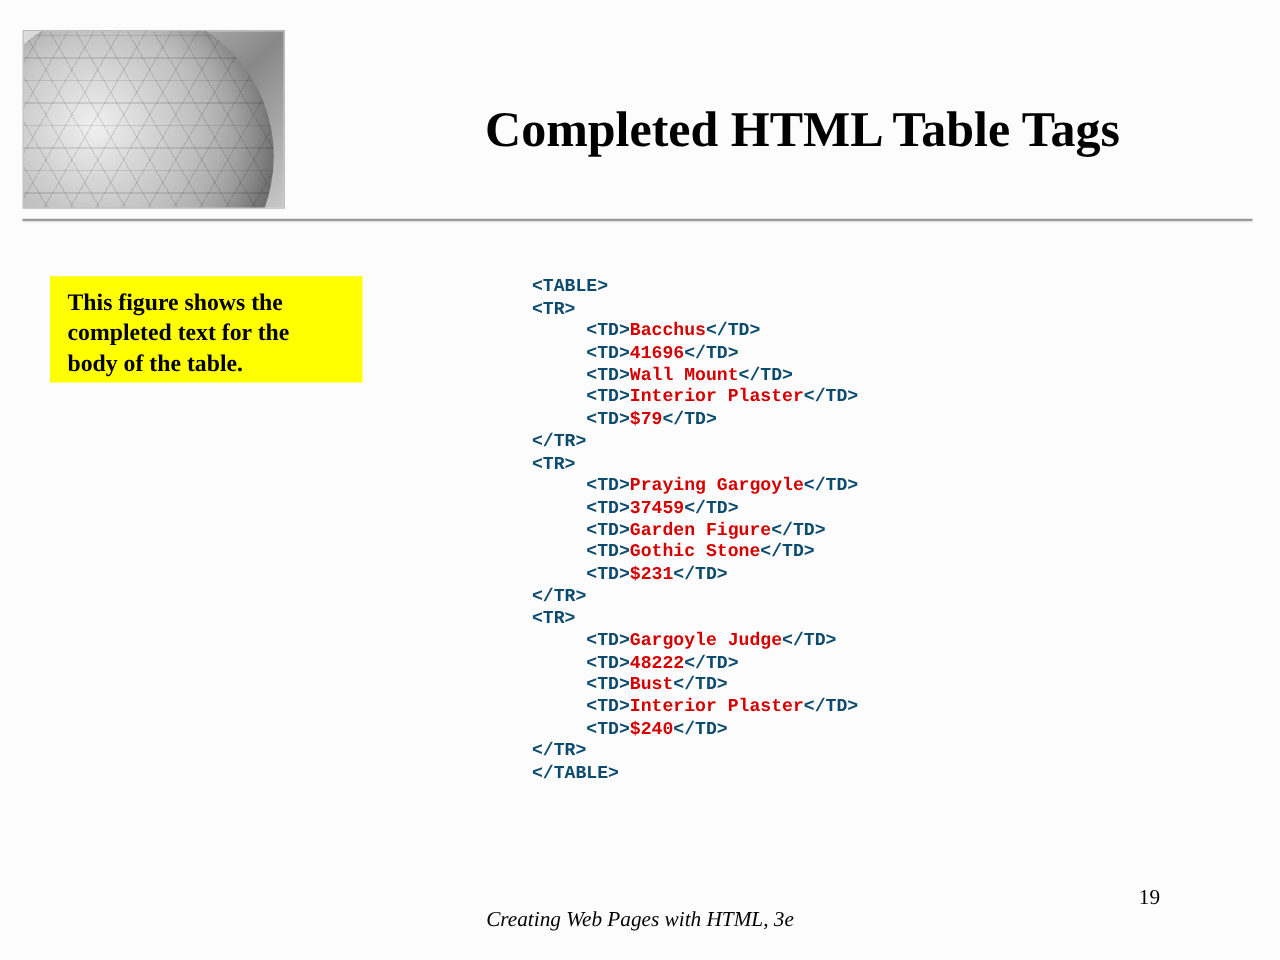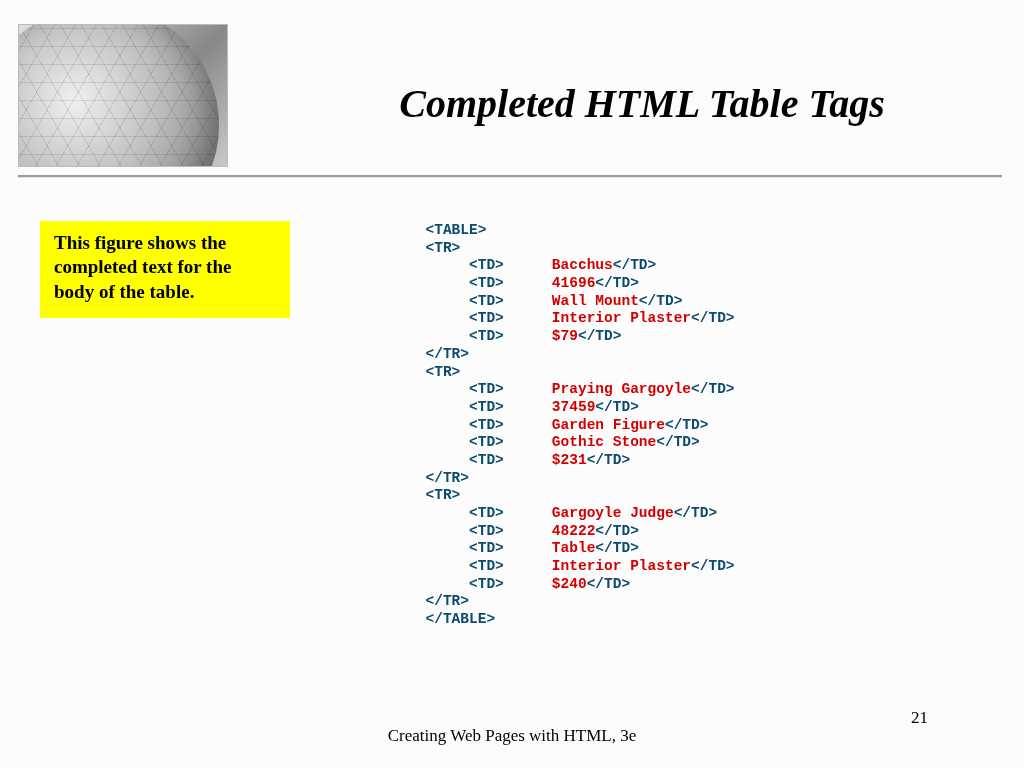--- a/index.html
+++ b/index.html
@@ -7,21 +7,20 @@
     width: 1024px;
     height: 768px;
     background: #fcfcfd;
     font-family: "Times New Roman", Times, serif;
     position: relative;
     overflow: hidden;
   }
   .header-area {
     position: relative;
     height: 213px;
-    font-style: italic;
   }
   .header-img {
     position: absolute;
     top: 24px;
     left: 18px;
     width: 210px;
     height: 143px;
     background: linear-gradient(135deg, #dedede 0%, #a8a8a8 40%, #888 60%, #c8c8c8 100%);
     border: 1px solid #bbb;
     overflow: hidden;
@@ -68,50 +67,50 @@
     height: 0;
     border-top: 2px solid #9a9a9a;
     border-bottom: 1px solid #e6e6e6;
   }
   .callout {
     position: absolute;
     top: 221px;
     left: 40px;
     width: 250px;
     background: #ffff00;
-    padding: 10px 14px 14px 14px;
+    padding: 10px 14px 2px 14px;
     font-size: 19px;
     font-weight: bold;
     color: #000;
     line-height: 1.28;
   }
   .callout p + p { margin-top: 20px; }
   .code-block {
     position: absolute;
     top: 222px;
     left: 382px;
     font-family: "Courier New", Courier, monospace;
     font-size: 14.5px;
     font-weight: bold;
     color: #000;
     line-height: 1.22;
     white-space: pre;
   }
   .code-block .tag { color: #0c4a6e; }
-  .code-block .val { color: #d40000; margin-left: 48px; }
+  .code-block .val { color: #d40000; }
   .footer {
     position: absolute;
     bottom: 22px;
     left: 0;
     right: 0;
     text-align: center;
     font-size: 17px;
     color: #000;
   }
-  .footer .line { display: block; }
+  .footer .line { display: block; font-style: italic; }
   .page-num {
     position: absolute;
     bottom: 40px;
     right: 96px;
     font-size: 17px;
     color: #000;
   }
 </style>
 </head>
 <body>
@@ -137,23 +136,23 @@
      <span class="tag">&lt;TR&gt;</span>
           <span class="tag">&lt;TD&gt;</span><span class="val">Praying Gargoyle</span><span class="tag">&lt;/TD&gt;</span>
           <span class="tag">&lt;TD&gt;</span><span class="val">37459</span><span class="tag">&lt;/TD&gt;</span>
           <span class="tag">&lt;TD&gt;</span><span class="val">Garden Figure</span><span class="tag">&lt;/TD&gt;</span>
           <span class="tag">&lt;TD&gt;</span><span class="val">Gothic Stone</span><span class="tag">&lt;/TD&gt;</span>
           <span class="tag">&lt;TD&gt;</span><span class="val">$231</span><span class="tag">&lt;/TD&gt;</span>
      <span class="tag">&lt;/TR&gt;</span>
      <span class="tag">&lt;TR&gt;</span>
           <span class="tag">&lt;TD&gt;</span><span class="val">Gargoyle Judge</span><span class="tag">&lt;/TD&gt;</span>
           <span class="tag">&lt;TD&gt;</span><span class="val">48222</span><span class="tag">&lt;/TD&gt;</span>
-          <span class="tag">&lt;TD&gt;</span><span class="val">Table</span><span class="tag">&lt;/TD&gt;</span>
+          <span class="tag">&lt;TD&gt;</span><span class="val">Bust</span><span class="tag">&lt;/TD&gt;</span>
           <span class="tag">&lt;TD&gt;</span><span class="val">Interior Plaster</span><span class="tag">&lt;/TD&gt;</span>
           <span class="tag">&lt;TD&gt;</span><span class="val">$240</span><span class="tag">&lt;/TD&gt;</span>
      <span class="tag">&lt;/TR&gt;</span>
      <span class="tag">&lt;/TABLE&gt;</span>
 </div>
 
 <div class="footer">
   <span class="line">Creating Web Pages with HTML, 3e</span>
 </div>
-<div class="page-num">21</div>
+<div class="page-num">19</div>
 
 </body></html>

